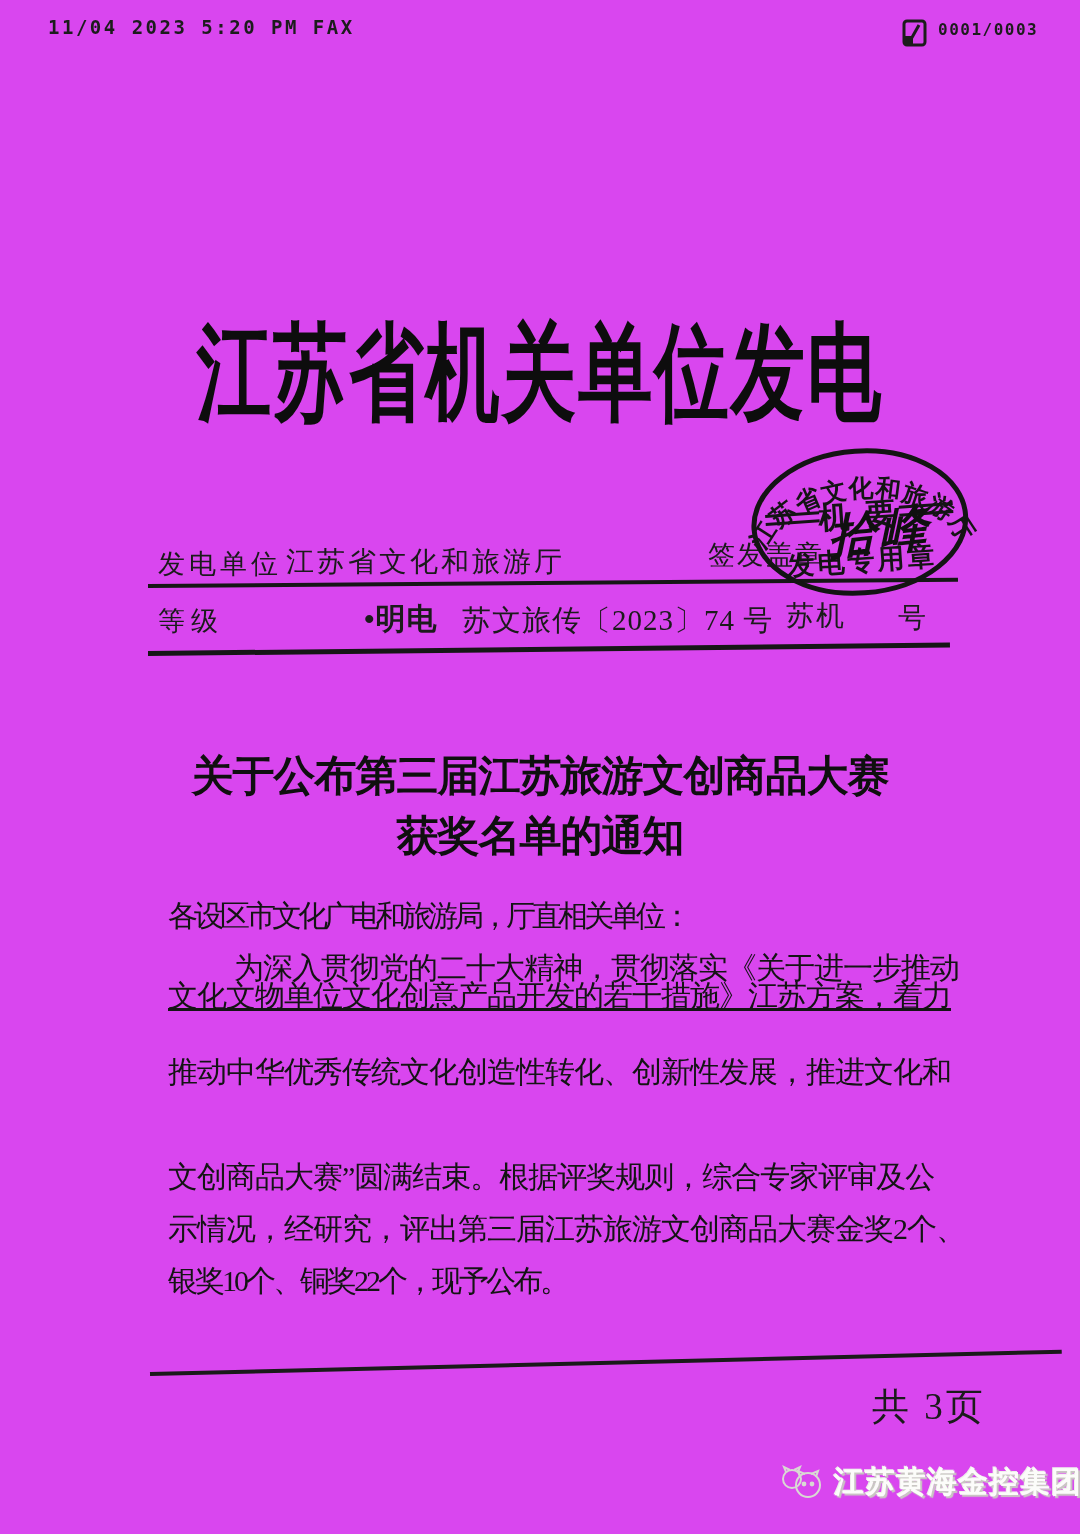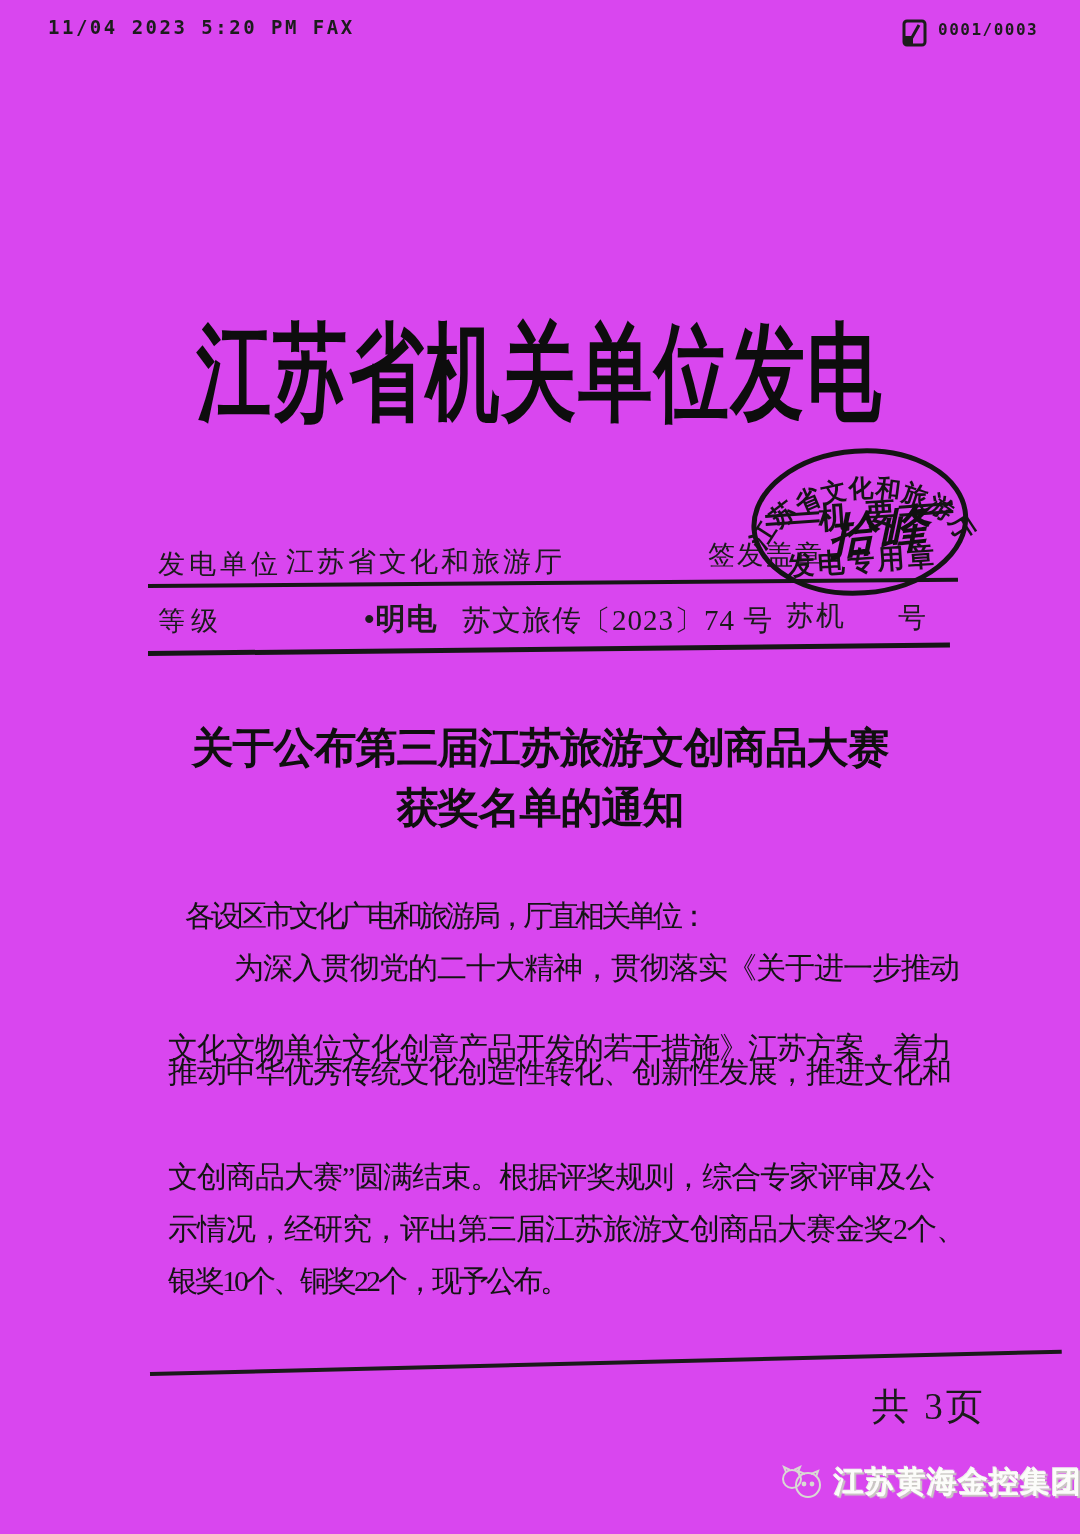--- a/index.html
+++ b/index.html
@@ -35,28 +35,28 @@
   .row2-suji{left:786px;top:597px;font-size:28px;letter-spacing:2px;}
   .row2-hao{left:898px;top:599px;font-size:28px;}
   .rule{background:#161616;height:4px;transform-origin:left center;}
   .rule1{left:148px;top:584px;width:810px;transform:rotate(-0.45deg);}
   .rule2{left:148px;top:651px;width:802px;height:5px;transform:rotate(-0.6deg);}
   
   .stamp{left:740px;top:440px;width:240px;height:170px;transform:rotate(-4deg);z-index:5;}
   .stamp text{font-family:"Liberation Serif","DejaVu Serif",serif;font-weight:bold;fill:#141414;}
   
   .doc-title{left:0;width:1080px;text-align:center;font-size:42px;font-weight:bold;
-    letter-spacing:-1px;color:#0f0f0f;white-space:nowrap;}
+    letter-spacing:-1px;color:#0f0f0f;white-space:nowrap;margin-top:28px;}
   .doc-title-1{top:720px;}
   .doc-title-2{top:780px;}
   
   .body-line{left:168px;font-size:30px;letter-spacing:-1px;white-space:nowrap;color:#141414;}
-  .bl-0{top:896px;letter-spacing:-4px;margin-left:17px;}
+  .bl-0{top:896px;letter-spacing:-4px;}
   .bl-1{top:948px;padding-left:66px;}
-  .bl-2{top:1028px;}
+  .bl-2{top:976px;text-decoration:underline;}
   .bl-3{top:1052px;}
   .bl-4{top:1105px;}
   .bl-5{top:1157px;}
   .bl-6{top:1209px;}
   .bl-7{top:1261px;letter-spacing:-3px;}
   
   .bottom-rule{left:150px;top:1372px;width:912px;height:4px;background:#1a1a1a;
     transform:rotate(-1.4deg);transform-origin:left center;}
   .page-count{left:872px;top:1382px;font-size:37px;letter-spacing:3px;}
   

